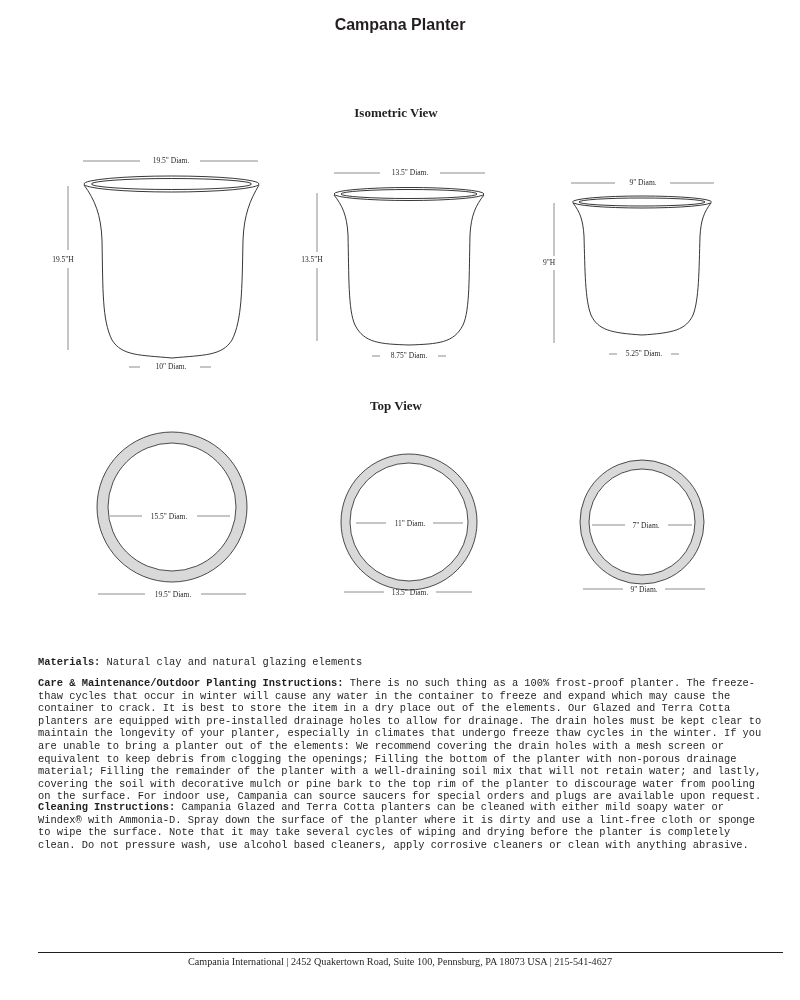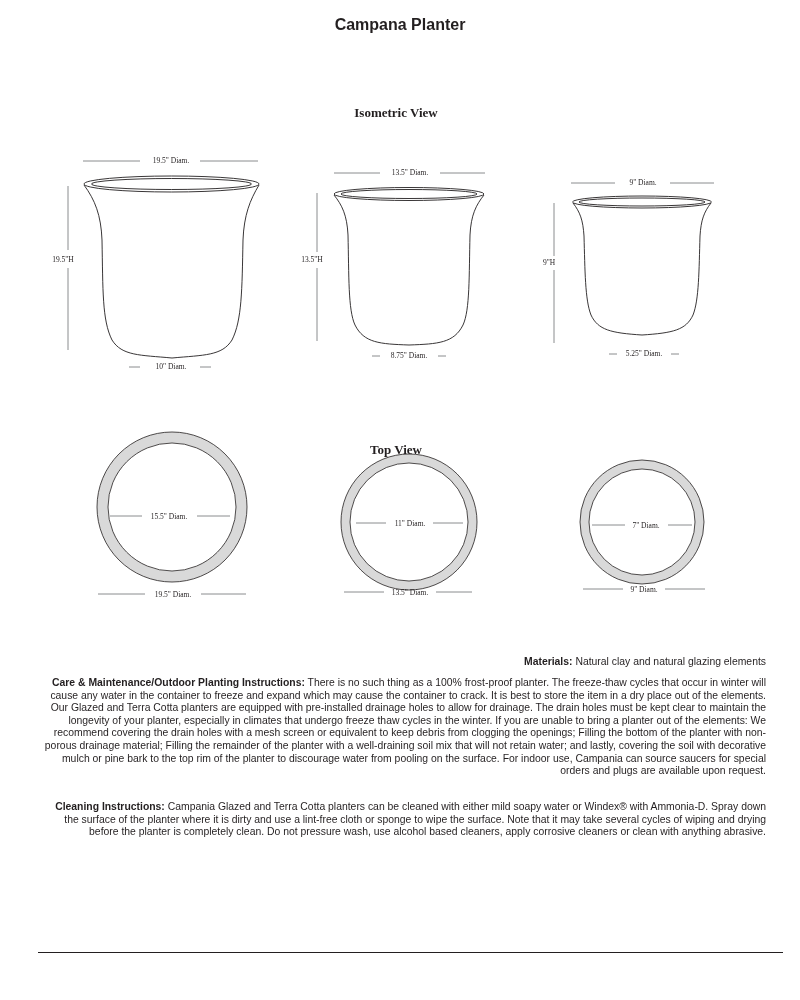--- a/index.html
+++ b/index.html
@@ -3,34 +3,34 @@
   <meta charset="utf-8">
   <style>
     html, body { margin: 0; padding: 0; background: #ffffff; }
     body { width: 800px; height: 1000px; position: relative; overflow: hidden; color: #231f20; }
     .title { position: absolute; top: 16px; left: 0; width: 800px; text-align: center;
       font-family: "Liberation Sans", sans-serif; font-weight: bold; font-size: 16px; letter-spacing: 0px; }
     .section-title { position: absolute; left: 0; width: 792px; text-align: center;
       font-family: "Liberation Serif", serif; font-weight: bold; font-size: 13px; }
     .drawing { position: absolute; left: 0; top: 0; }
     .dim { font-family: "Liberation Serif", serif; font-size: 7.5px; fill: #231f20; }
-    .text-block { position: absolute; left: 38px; width: 728px; font-family: Liberation Sans, sans-serif;
-      font-size: 10.4px; line-height: 12.6px; color: #231f20; text-align: right; }
+    .text-block { position: absolute; left: 38px; width: 728px; font-family: Liberation Mono, monospace;
+      font-size: 10.4px; line-height: 12.6px; color: #231f20; }
     .text-block b { font-weight: bold; }
     .footer-rule { position: absolute; left: 38px; width: 745px; top: 952px; height: 0; border-top: 1.5px solid #231f20; }
     .footer { position: absolute; top: 955px; left: 0; width: 800px; text-align: center;
       font-family: "Liberation Serif", serif; font-size: 10.2px; line-height: 13px; color: #231f20; }
     .footer a { color: #1f4e9c; text-decoration: underline; }
   </style>
 </head>
 <body>
 
 <div class="title">Campana Planter</div>
 <div class="section-title" style="top:105px;">Isometric View</div>
-<div class="section-title" style="top:398px;margin-top:44px;">Top View</div>
+<div class="section-title" style="top:398px;">Top View</div>
 
 <svg class="drawing" width="800" height="640" viewBox="0 0 800 640">
   <g fill="none" stroke="#231f20" stroke-width="0.9">
 
     <g>
       <path d="M84 185 C 95 200, 101 215, 102 240 C 103 290, 102 320, 112 340 C 122 356, 140 355, 172 358 C 204 355, 222 356, 232 340 C 242 320, 242 290, 243 240 C 244 215, 250 200, 259 185"></path>
       <ellipse cx="171.5" cy="184" rx="87.5" ry="8"></ellipse>
       <ellipse cx="171.5" cy="184" rx="80" ry="5.5"></ellipse>
     </g>
     <g>
@@ -131,13 +131,14 @@
 <div class="text-block" style="top:677px;">
   <b>Care &amp; Maintenance/Outdoor Planting Instructions:</b><span> There is no such thing as a 100% frost-proof planter. The freeze-thaw cycles that occur in winter will cause any water in the container to freeze and expand which may cause the container to crack. It is best to store the item in a dry place out of the elements. Our Glazed and Terra Cotta planters are equipped with pre-installed drainage holes to allow for drainage. The drain holes must be kept clear to maintain the longevity of your planter, especially in climates that undergo freeze thaw cycles in the winter. If you are unable to bring a planter out of the elements: We recommend covering the drain holes with a mesh screen or equivalent to keep debris from clogging the openings; Filling the bottom of the planter with non-porous drainage material; Filling the remainder of the planter with a well-draining soil mix that will not retain water; and lastly, covering the soil with decorative mulch or pine bark to the top rim of the planter to discourage water from pooling on the surface. For indoor use, Campania can source saucers for special orders and plugs are available upon request.</span>
 </div>
 
 <div class="text-block" style="top:790px;margin-top:11px;">
   <b>Cleaning Instructions:</b><span> Campania Glazed and Terra Cotta planters can be cleaned with either mild soapy water or Windex® with Ammonia-D. Spray down the surface of the planter where it is dirty and use a lint-free cloth or sponge to wipe the surface. Note that it may take several cycles of wiping and drying before the planter is completely clean. Do not pressure wash, use alcohol based cleaners, apply corrosive cleaners or clean with anything abrasive.</span>
 </div>
 
 <div class="footer-rule"></div>
 <div class="footer">
+  <div>Campania International | 2452 Quakertown Road, Suite 100, Pennsburg, PA 18073 USA | 215-541-4627</div>
 </div>
 
 </body></html>

